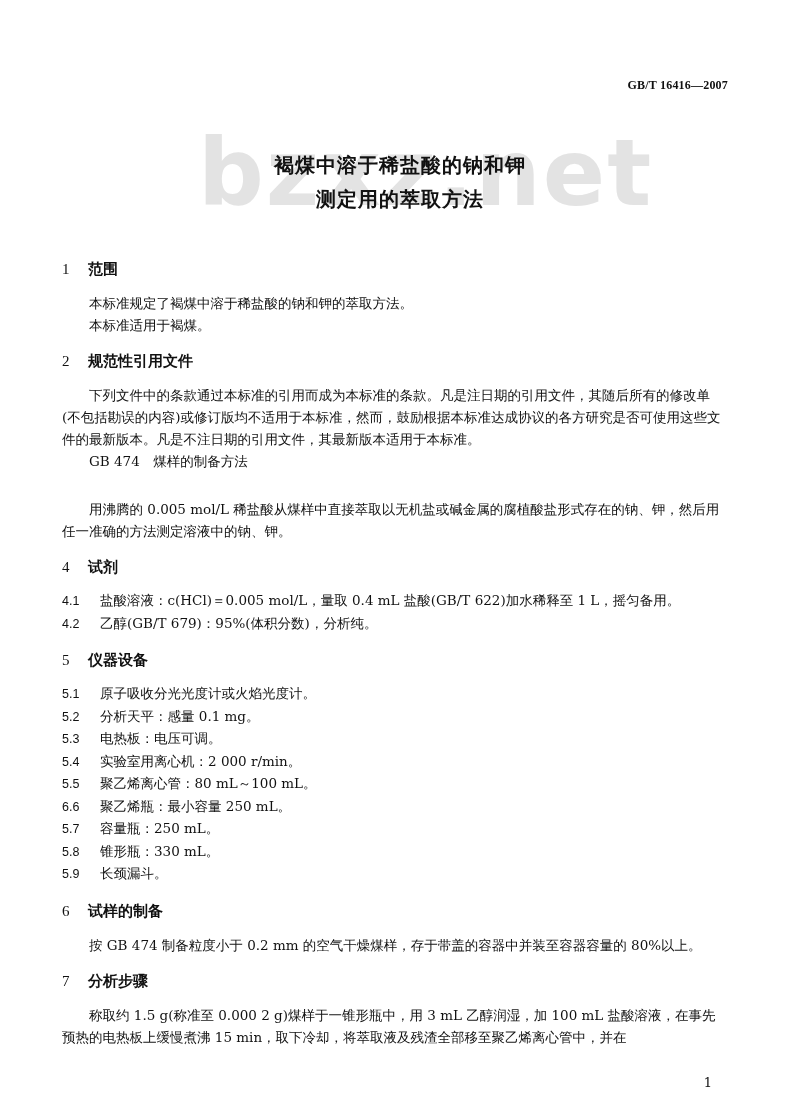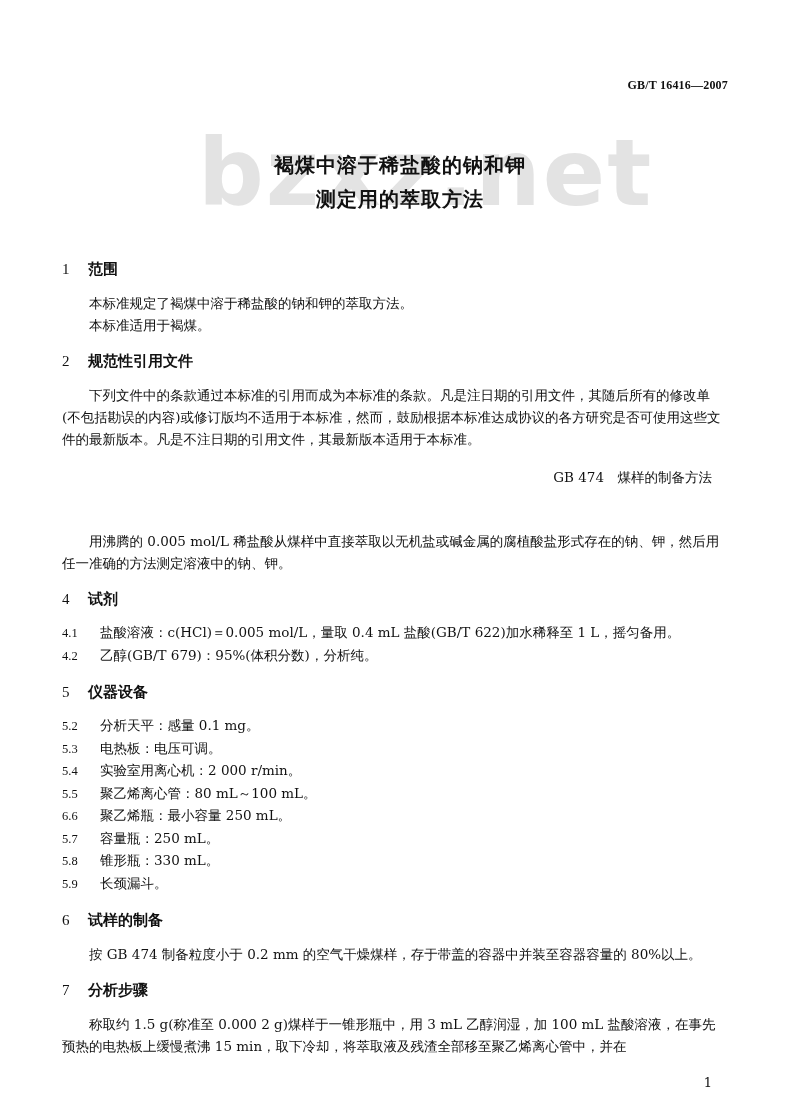--- a/index.html
+++ b/index.html
@@ -19,23 +19,23 @@
     .title {
       position: absolute; left: 0; right: 0; top: 148px; text-align: center; z-index: 1;
       font-family: "DejaVu Sans", "Liberation Sans", sans-serif; font-weight: bold; font-size: 20px; line-height: 34px;
       letter-spacing: 1px;
     }
     .title div { }
     .content { position: absolute; left: 62px; right: 72px; top: 258px; font-size: 13.5px; }
     .h { font-family: Liberation Serif, serif; font-weight: bold; font-size: 15px; margin: 0; height: 22px; line-height: 22px; }
     .h .num { display: inline-block; width: 26px; font-weight: normal; }
     .p { margin: 0; line-height: 22px; text-indent: 27px; }
-    .ref { margin: 16px; line-height: 22px; padding-left: 27px; text-align: right; }
+    .ref { margin: 0; line-height: 22px; padding-left: 27px; }
     .item { margin: 0; line-height: 21.5px; }
-    .item .num { display: inline-block; width: 38px; font-family: Liberation Serif, serif; font-size: 12.5px; }
+    .item .num { display: inline-block; width: 38px; font-family: Liberation Sans, sans-serif; font-size: 12.5px; }
     .gap-s { height: 12px; }
     .gap-m { height: 14px; }
     .page-num { position: absolute; right: 88px; bottom: 30px; font-size: 13px; }
   </style>
 </head>
 <body>
 
 <div class="std-no">GB/T 16416—2007</div>
 <div class="watermark">bzxz.net</div>
 
@@ -63,20 +63,21 @@
   <div class="gap-m"></div>
 
   <p class="h"><span class="num">4</span><span>试剂</span></p>
   <div class="gap-s"></div>
   <p class="item"><span class="num">4.1</span><span>盐酸溶液：c(HCl)＝0.005 mol/L，量取 0.4 mL 盐酸(GB/T 622)加水稀释至 1 L，摇匀备用。</span></p>
   <p class="item"><span class="num">4.2</span><span>乙醇(GB/T 679)：95%(体积分数)，分析纯。</span></p>
   <div class="gap-m"></div>
 
   <p class="h"><span class="num">5</span><span>仪器设备</span></p>
   <div class="gap-s"></div>
+  <p class="item"><span class="num">5.1</span><span>原子吸收分光光度计或火焰光度计。</span></p>
   <p class="item"><span class="num">5.2</span><span>分析天平：感量 0.1 mg。</span></p>
   <p class="item"><span class="num">5.3</span><span>电热板：电压可调。</span></p>
   <p class="item"><span class="num">5.4</span><span>实验室用离心机：2 000 r/min。</span></p>
   <p class="item"><span class="num">5.5</span><span>聚乙烯离心管：80 mL～100 mL。</span></p>
   <p class="item"><span class="num">6.6</span><span>聚乙烯瓶：最小容量 250 mL。</span></p>
   <p class="item"><span class="num">5.7</span><span>容量瓶：250 mL。</span></p>
   <p class="item"><span class="num">5.8</span><span>锥形瓶：330 mL。</span></p>
   <p class="item"><span class="num">5.9</span><span>长颈漏斗。</span></p>
   <div class="gap-m"></div>
 

